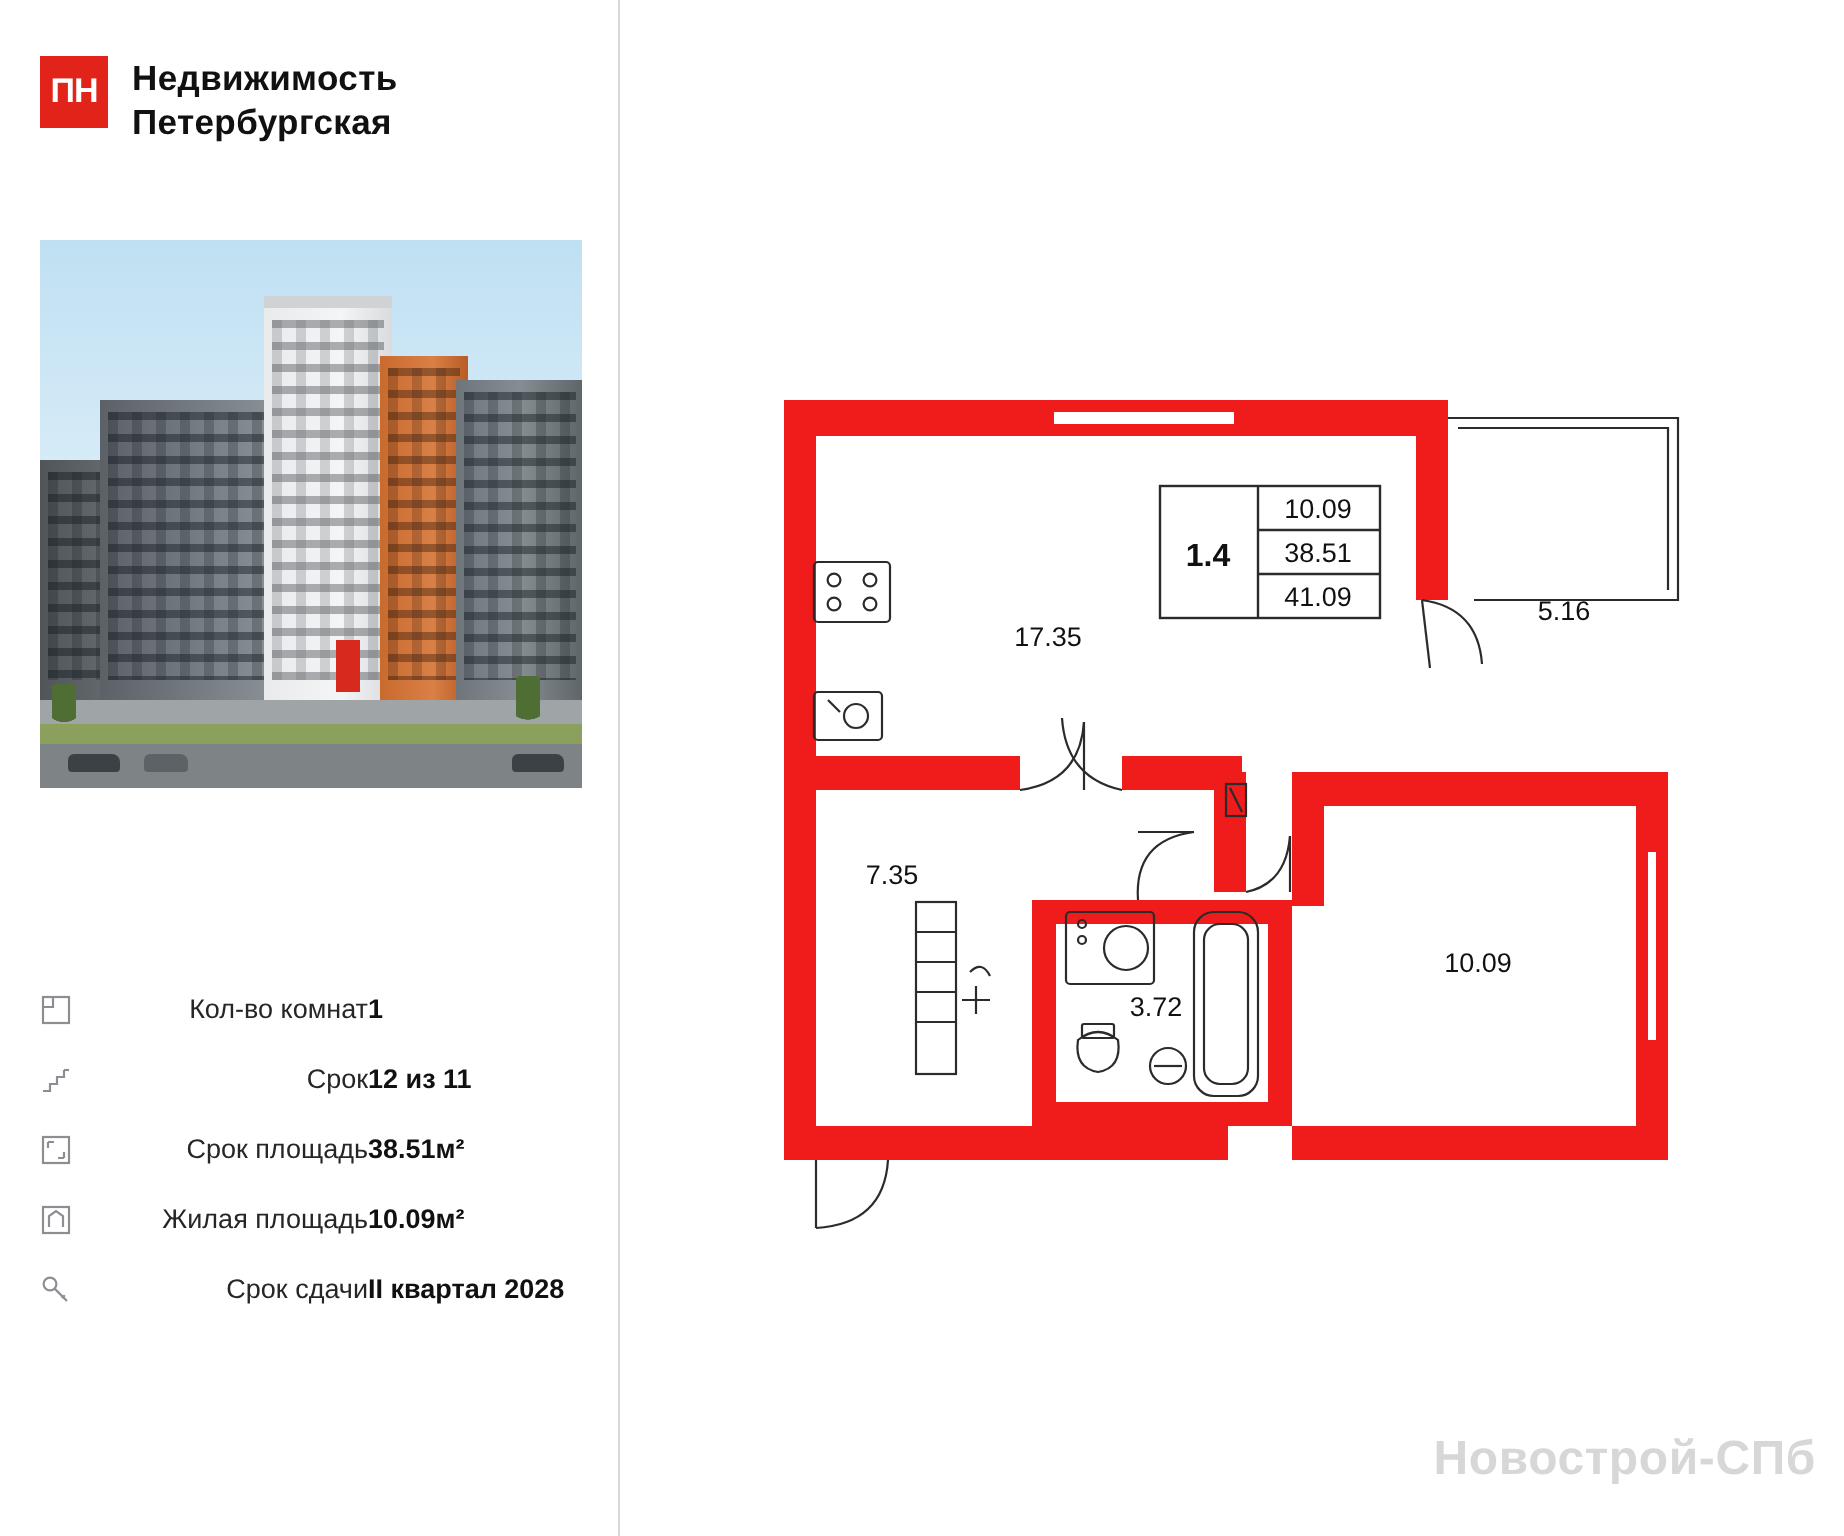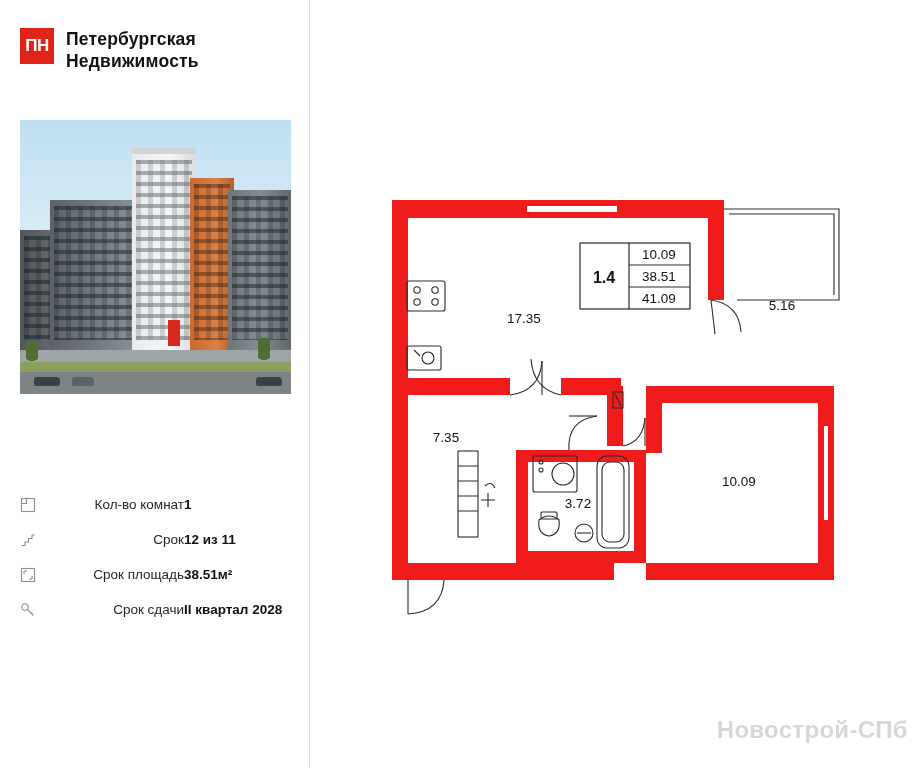--- a/index.html
+++ b/index.html
@@ -175,22 +175,22 @@
   .pl-big { font-size: 16px; font-weight: bold; fill:#111; }
 </style>
 </head>
 <body>
 
 <div id="left-panel">
 
   <div id="brand">
     <div class="logo-mark">ПН</div>
     <div class="brand-text">
+      <div>Недвижимость</div>
       <div>Петербургская</div>
-      <div>Недвижимость</div>
     </div>
   </div>
 
   <div id="building-photo">
     <div class="ph-ground"></div>
     <div class="ph-grass"></div>
     <div class="ph-road"></div>
 
     <div class="blk b0">
         <div class="win-grid"></div>
@@ -247,20 +247,30 @@
         <svg width="16" height="16" viewBox="0 0 16 16" fill="none" stroke="#8b8f93" stroke-width="1.1">
           <rect x="1.5" y="1.5" width="13" height="13"></rect>
           <path d="M4 4 L4 7 M4 4 L7 4"></path>
           <path d="M12 12 L12 9 M12 12 L9 12"></path>
         </svg>
       </span>
       <span class="spec-label">Срок площадь</span>
       <span class="spec-value">38.51м²</span>
     </div>
 
+    <div class="spec-row">
+      <span class="spec-ico">
+        <svg width="16" height="16" viewBox="0 0 16 16" fill="none" stroke="#8b8f93" stroke-width="1.1">
+          <rect x="1.5" y="1.5" width="13" height="13"></rect>
+          <path d="M4.5 11.5 V6 L8 3.5 L11.5 6 V11.5"></path>
+        </svg>
+      </span>
+      <span class="spec-label">Жилая площадь</span>
+      <span class="spec-value">10.09м²</span>
+    </div>
 
     <div class="spec-row">
       <span class="spec-ico">
         <svg width="16" height="16" viewBox="0 0 16 16" fill="none" stroke="#8b8f93" stroke-width="1.1">
           <circle cx="5" cy="5" r="3.2"></circle>
           <path d="M7.2 7.2 L13.5 13.5"></path>
           <path d="M11 12 L12.4 10.6"></path>
         </svg>
       </span>
       <span class="spec-label">Срок сдачи</span>

